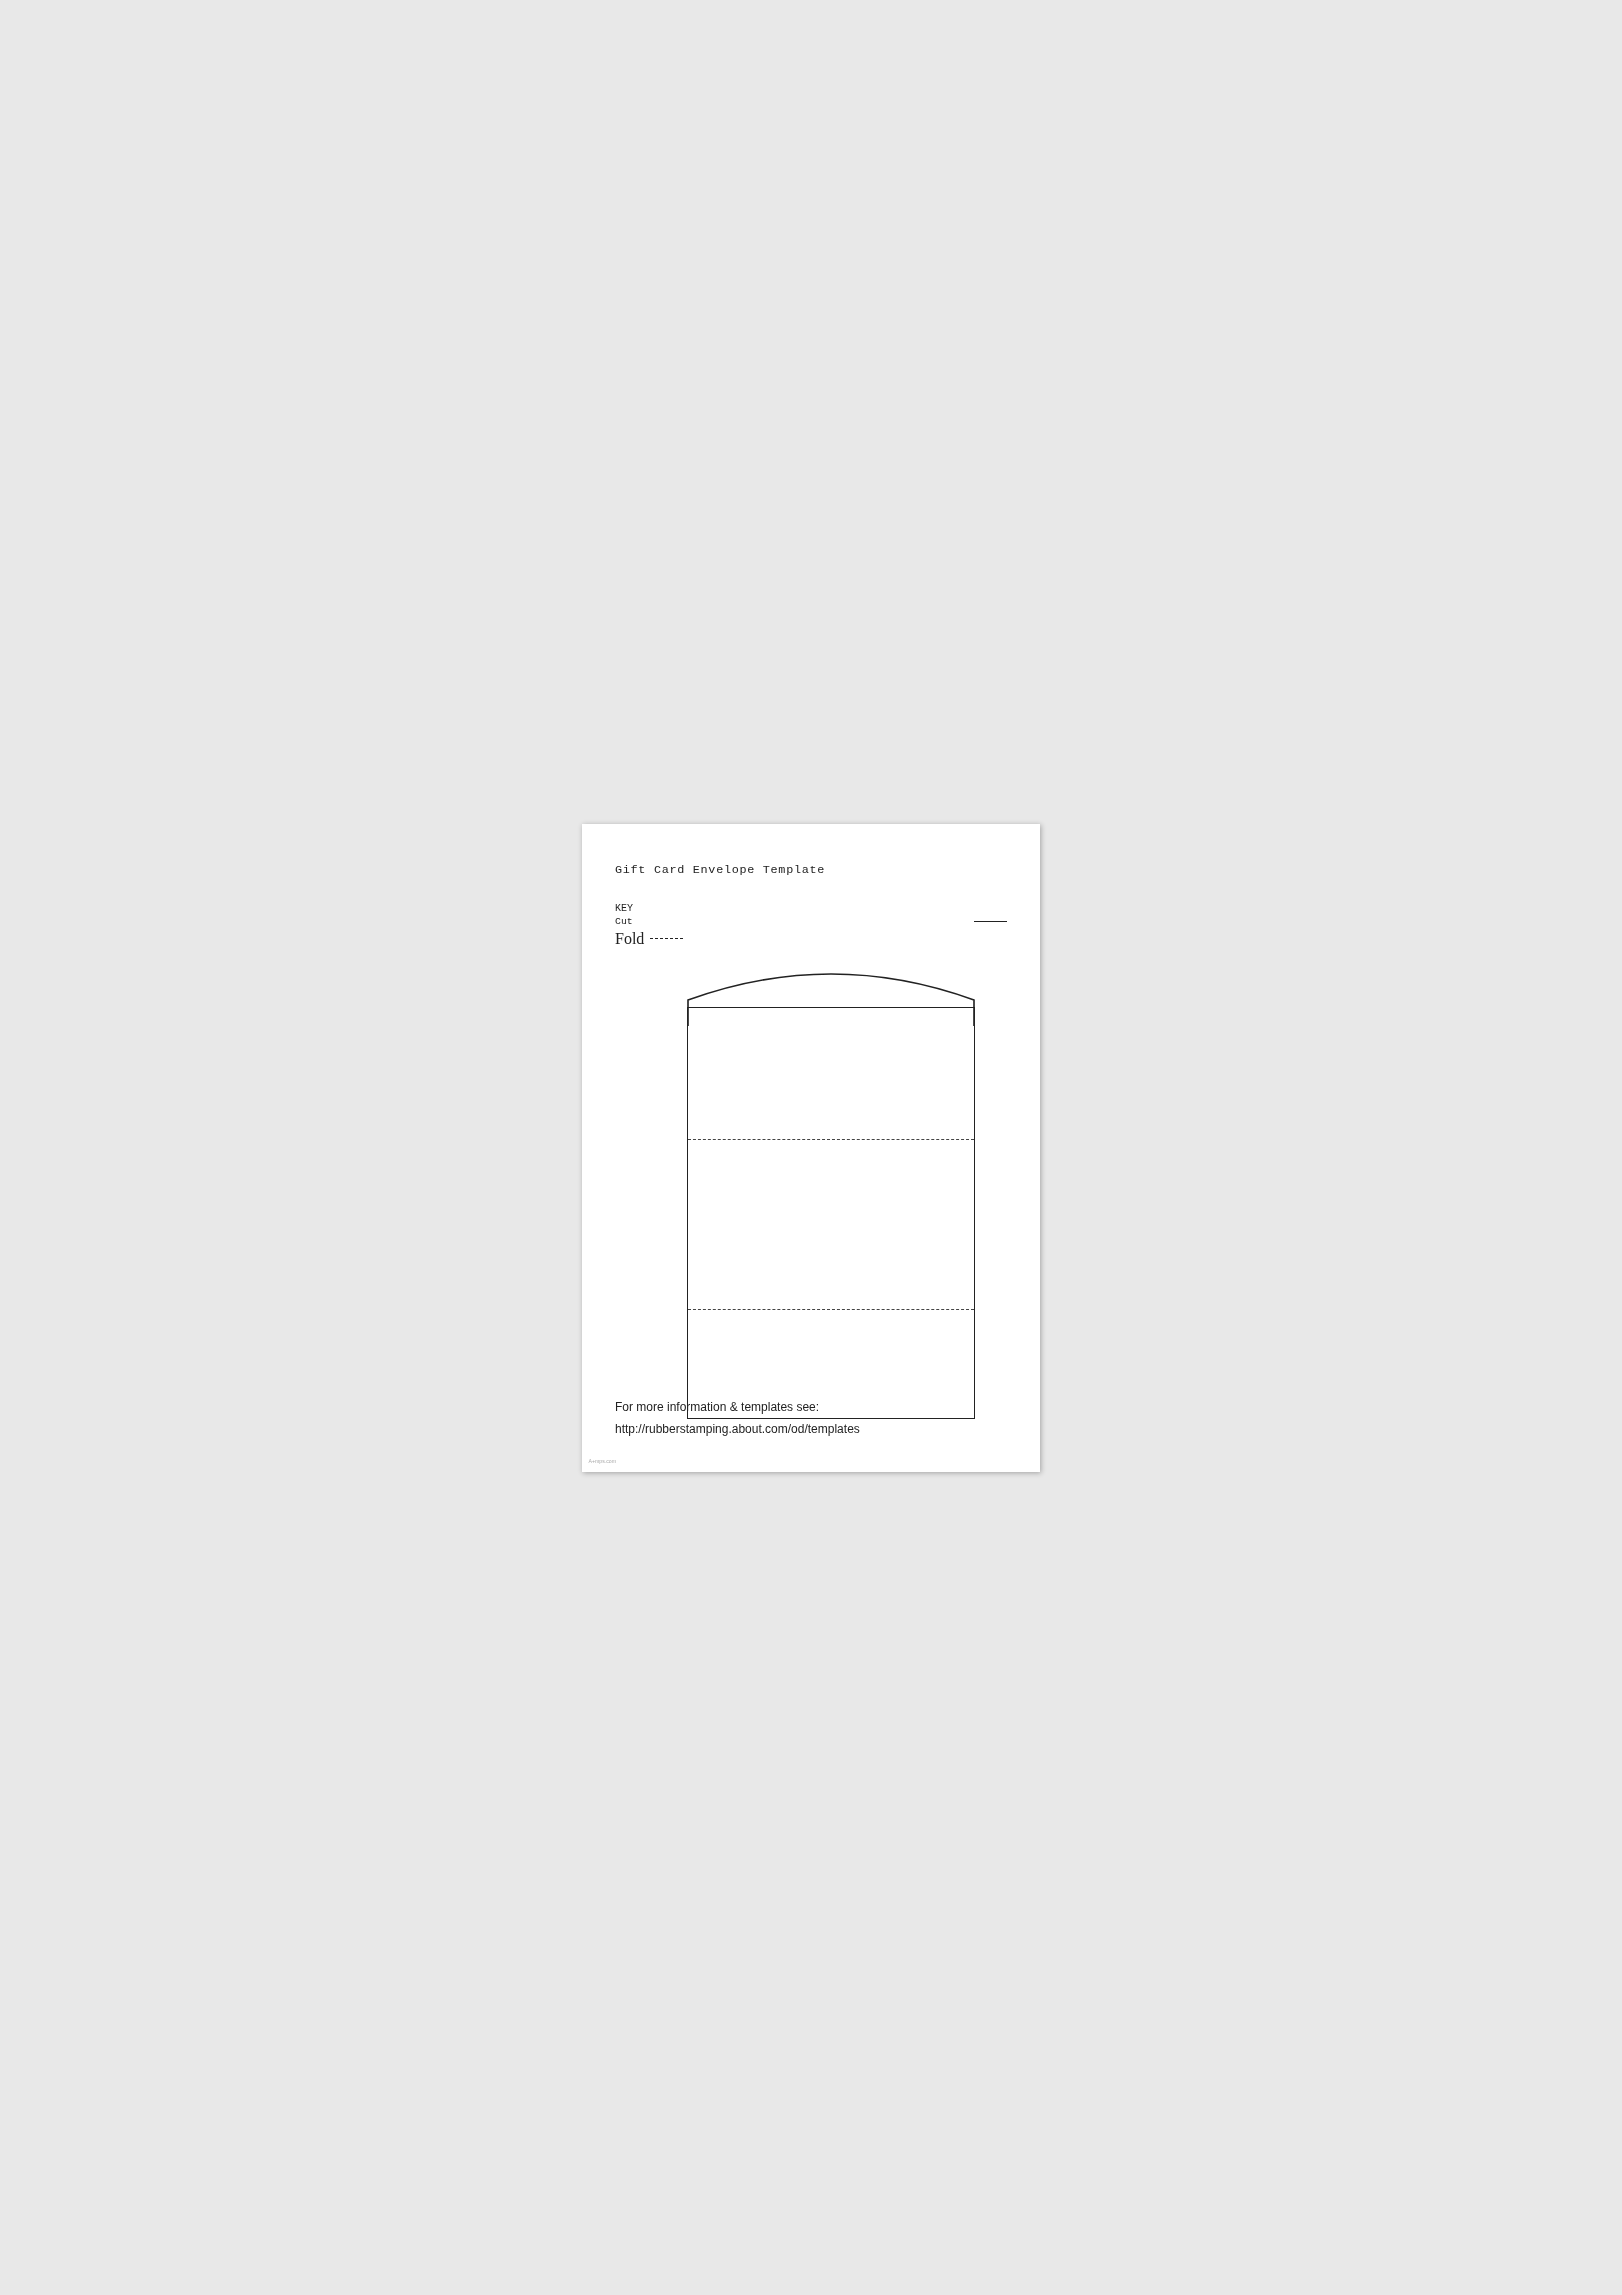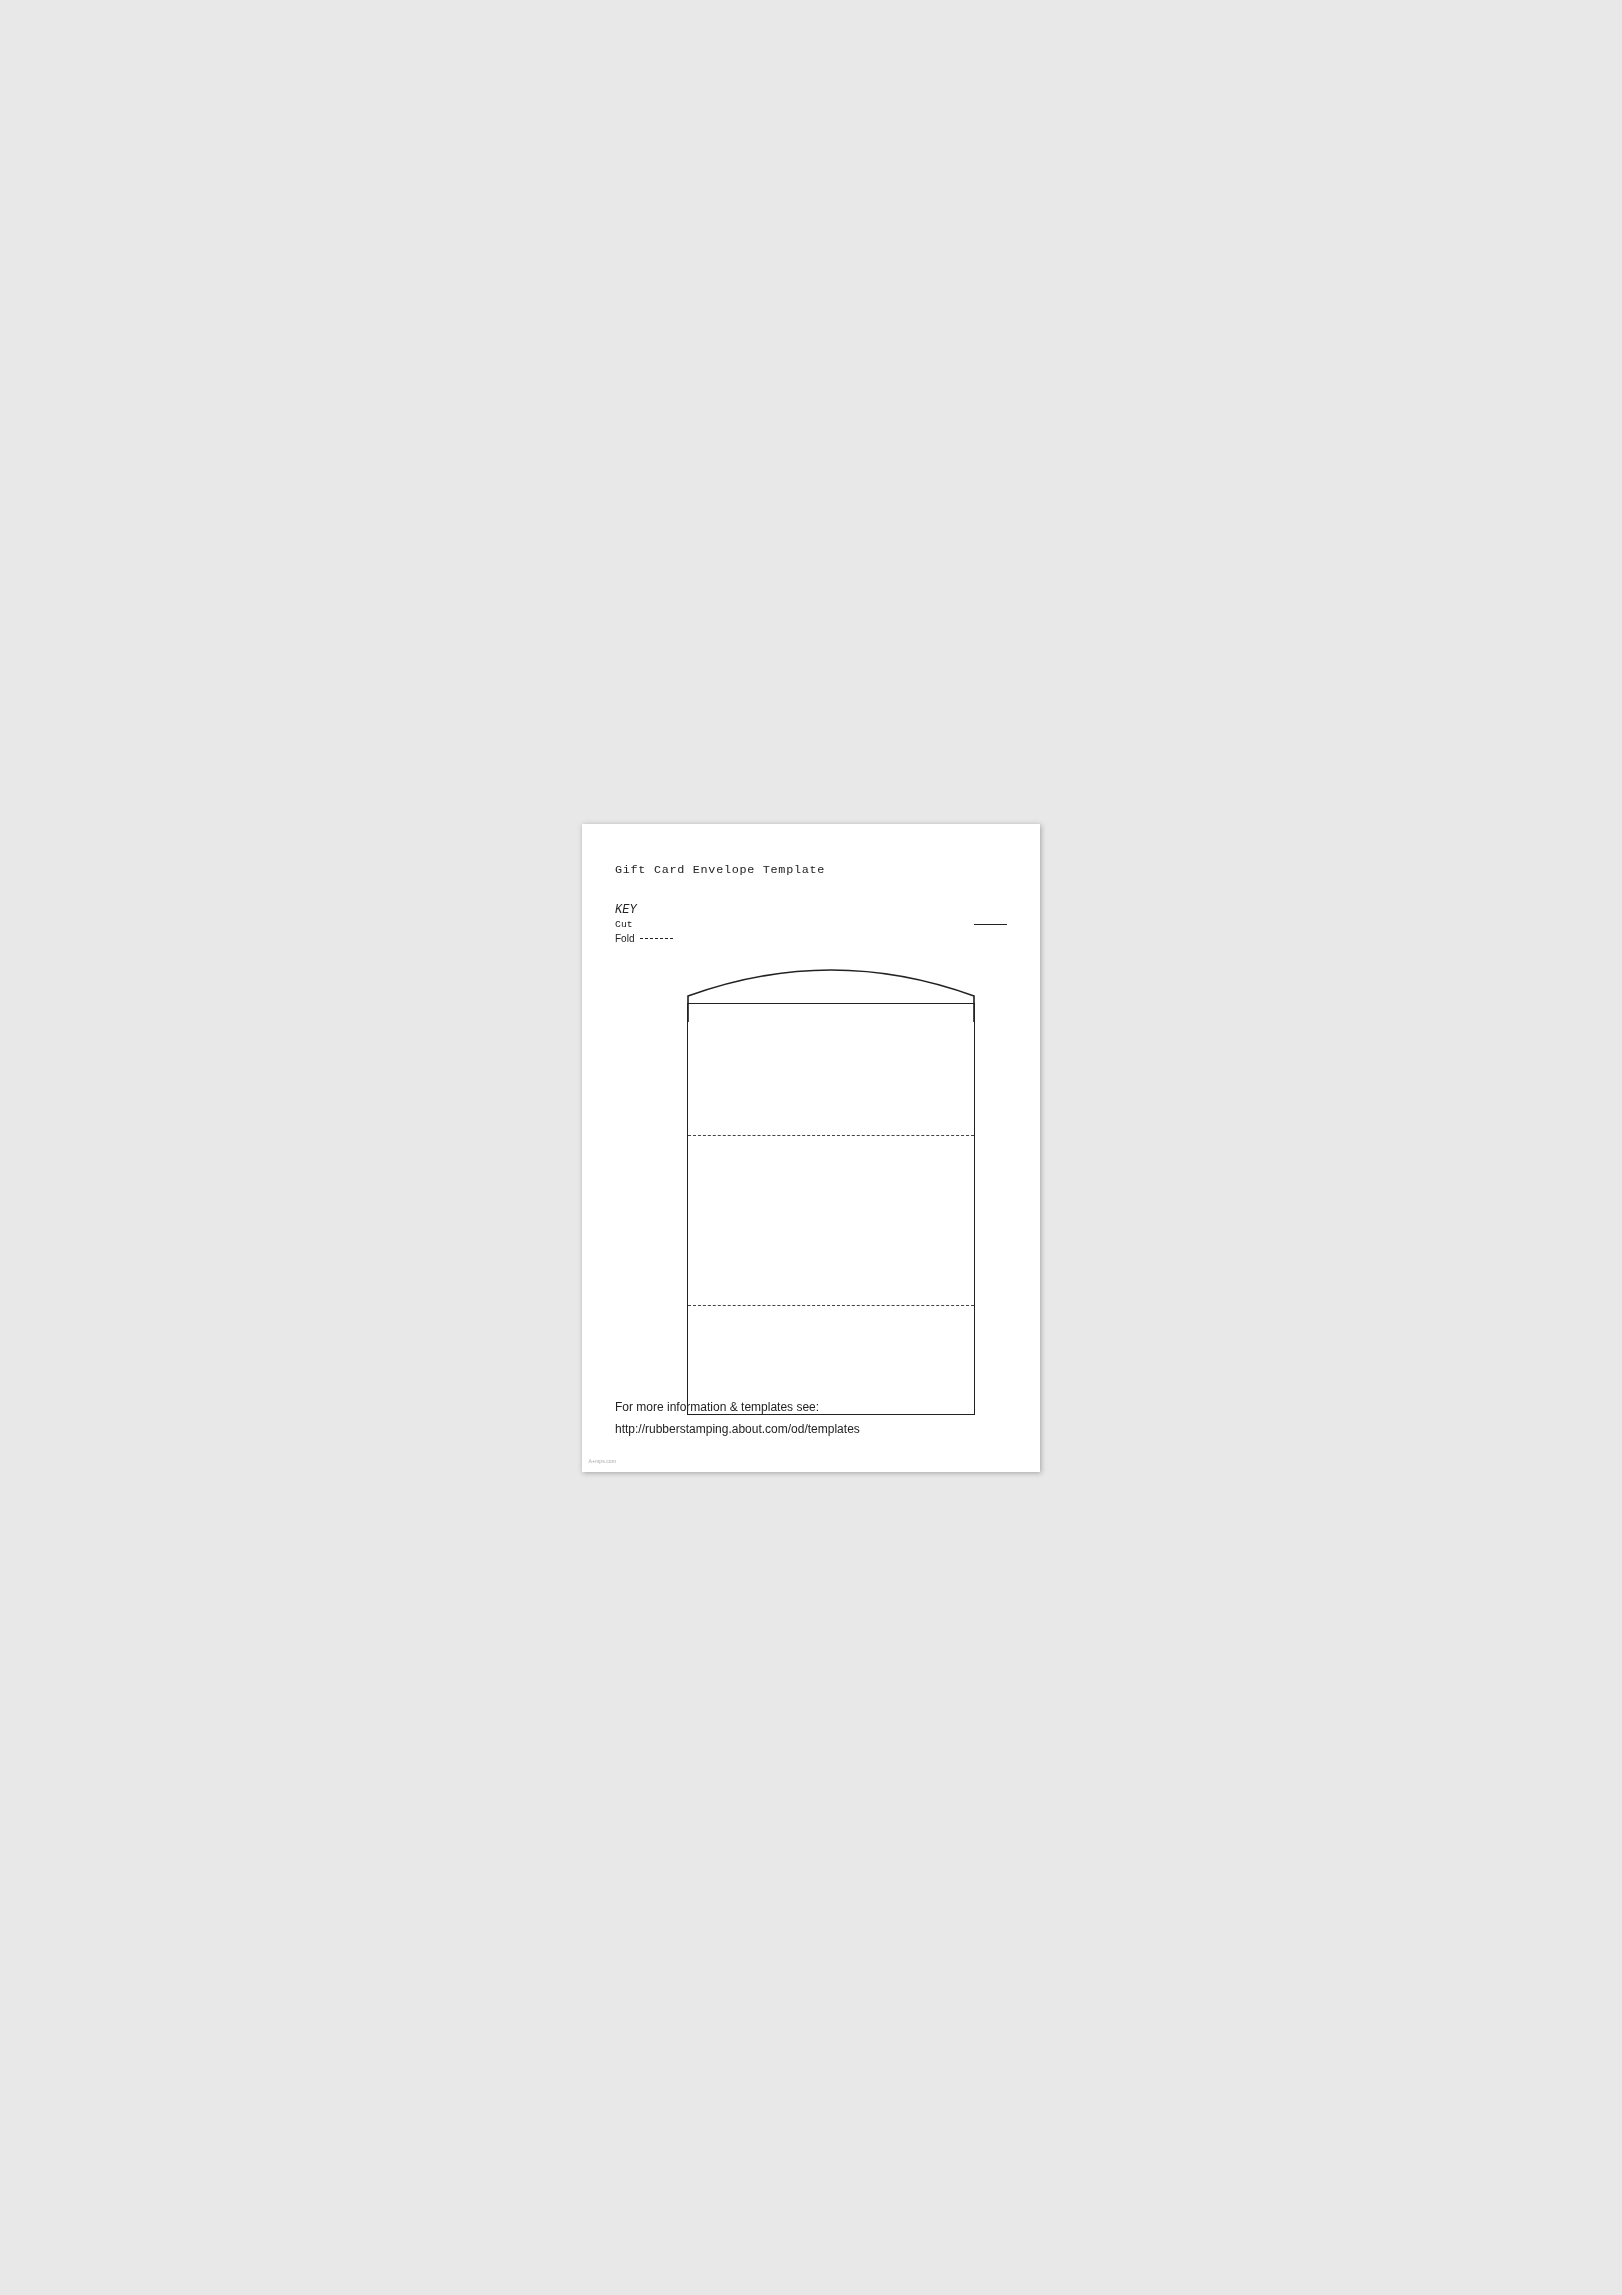--- a/index.html
+++ b/index.html
@@ -33,24 +33,23 @@
       margin-bottom: 26px;
       letter-spacing: 0.7px;
     }
 
     .key-section {
       margin-bottom: 13px;
     }
 
     .key-label {
       font-family: 'Courier New', Courier, monospace;
-      font-size: 12px;
+      font-size: 10px;
       color: #222;
       margin-bottom: 2.6px;
-      font-style: italic;
     }
 
     .key-cut-row {
       display: flex;
       align-items: center;
       gap: 5.2px;
       margin-bottom: 2.6px;
       justify-content: space-between;
     }
 
@@ -61,22 +60,22 @@
       margin-bottom: 13px;
     }
 
     .key-cut-text {
       font-family: 'Courier New', Courier, monospace;
       font-size: 9.8px;
       color: #222;
     }
 
     .key-fold-text {
-      font-family: Liberation Sans, sans-serif;
-      font-size: 10px;
+      font-family: Liberation Serif, serif;
+      font-size: 16px;
       color: #222;
     }
 
     .cut-line-sample {
       width: 33px;
       border-top: 1.3px solid #222;
       display: inline-block;
     }
 
     .fold-line-sample {

